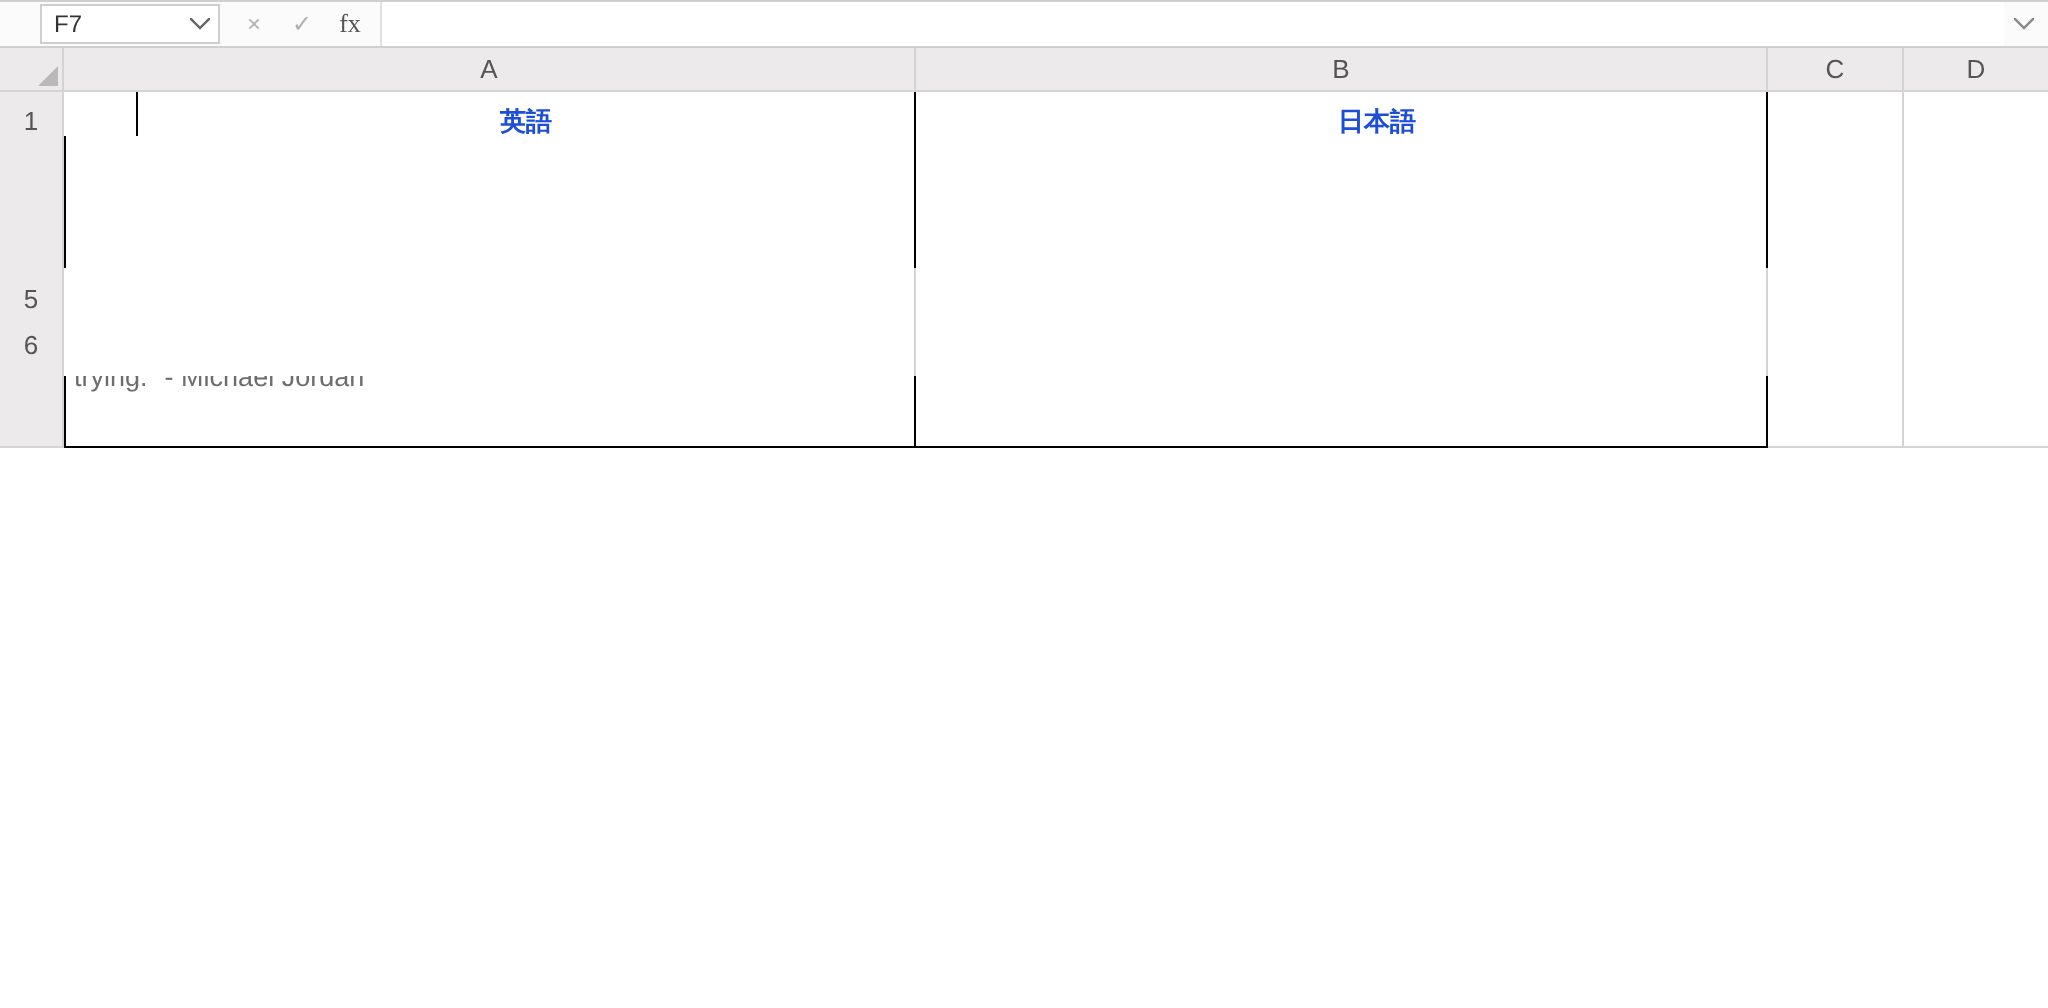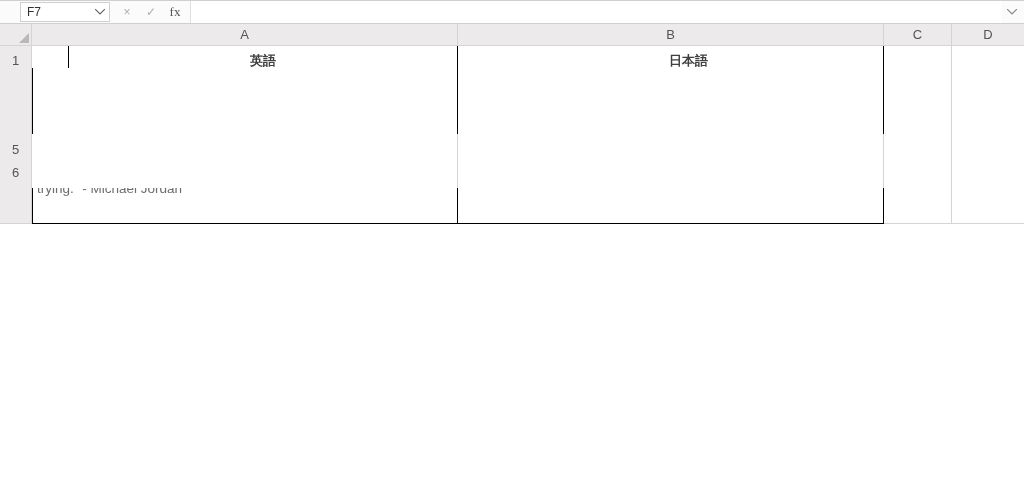--- a/index.html
+++ b/index.html
@@ -111,21 +111,21 @@
     font-size: 13px;
   }
   .cell {
     background: #fff;
     padding: 0 4px;
   }
 
   
   .th {
     font-weight: 600;
-    color: #404040;
+    color: #1d4ed8;
     justify-content: center;
     margin-left: 36px;
   }
   .content-cell {
     color: #6d6d6d;
     font-size: 13.5px;
     line-height: 1.6;
   }
   .b-bottom { border-bottom: 1px solid #000 !important; }
   .b-left   { border-left: 1px solid #000 !important; }

